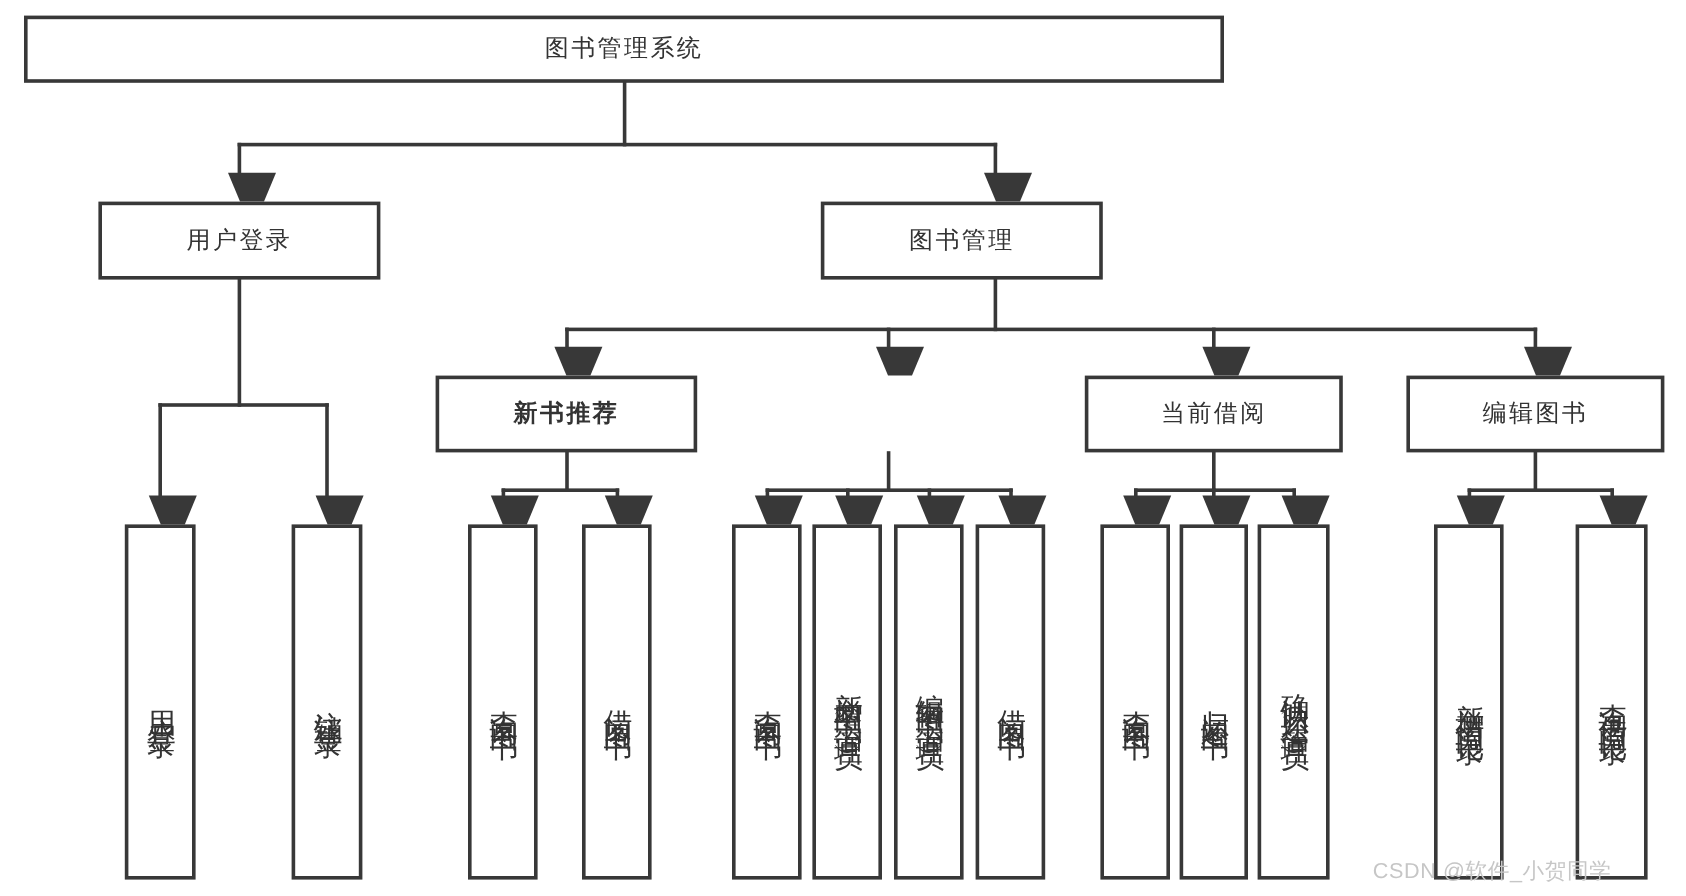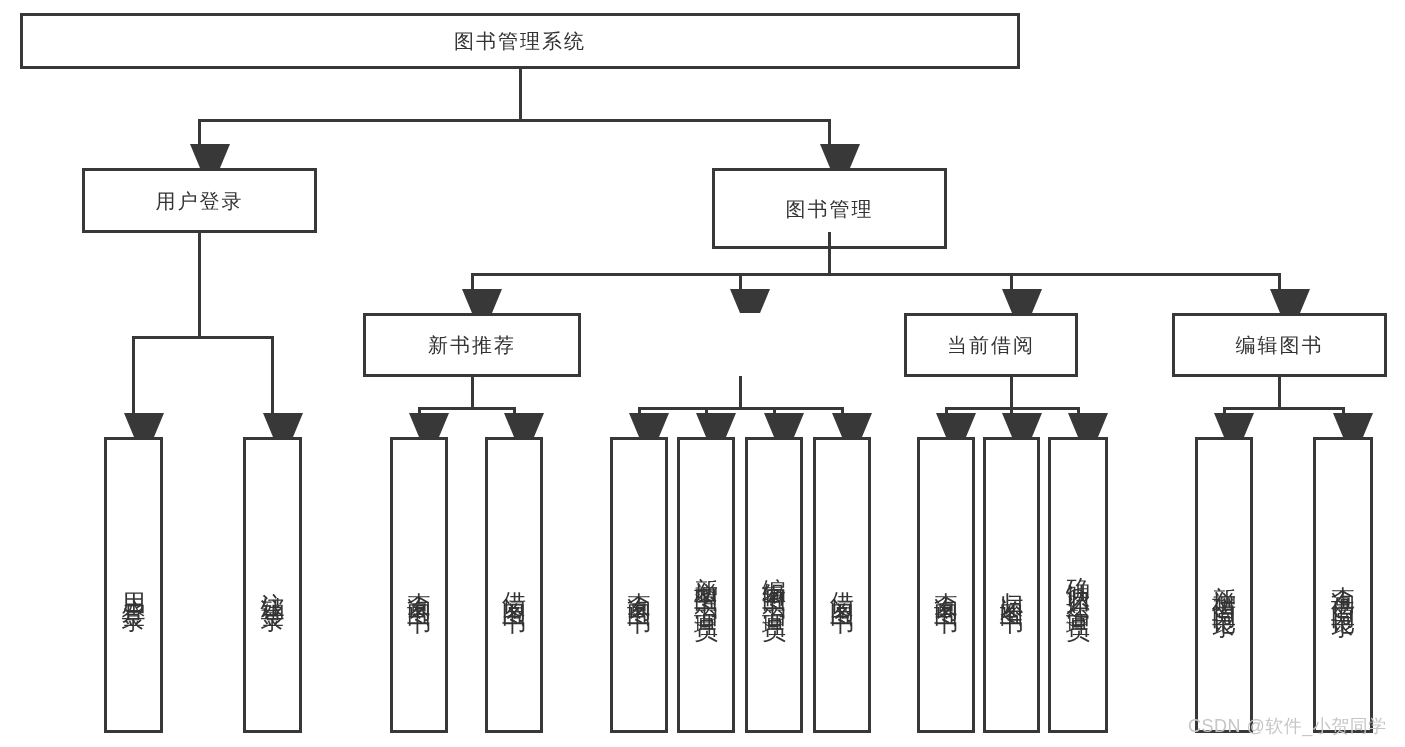--- a/index.html
+++ b/index.html
@@ -52,34 +52,34 @@
     color:var(--wm);
     white-space:nowrap;
     z-index:20;
     letter-spacing:0.5px;
   }
 </style>
 </head>
 <body>
 
 <div id="canvas">
-  <div class="watermark" style="left:1188px;top:714px;">CSDN @软件_小贺同学</div>
+  <div class="watermark" style="left:1144px;top:714px;">CSDN @软件_小贺同学</div>
 <div class="box" style="left: 20px; top: 13px; width: 1000px; height: 56px;">
       <span class="lbl">图书管理系统</span>
     </div>
     <div class="box" style="left: 82px; top: 168px; width: 235px; height: 65px;">
       <span class="lbl">用户登录</span>
     </div>
-    <div class="box" style="left: 712px; top: 168px; width: 235px; height: 81px;">
+    <div class="box" style="left: 684px; top: 168px; width: 235px; height: 65px;">
       <span class="lbl">图书管理</span>
     </div>
-    <div class="box" style="left: 363px; top: 313px; width: 218px; height: 64px;">
+    <div class="box" style="left: 363px; top: 313px; width: 218px; height: 64px; font-weight: bold;">
       <span class="lbl">新书推荐</span>
     </div>
-    <div class="box" style="left: 904px; top: 313px; width: 174px; height: 64px;">
+    <div class="box" style="left: 904px; top: 313px; width: 215px; height: 64px;">
       <span class="lbl">当前借阅</span>
     </div>
     <div class="box" style="left: 1172px; top: 313px; width: 215px; height: 64px;">
       <span class="lbl">编辑图书</span>
     </div>
     <div class="box vbox" style="left: 104px; top: 437px; width: 59px; height: 296px;">
       <span class="lbl">用户登录</span>
     </div>
     <div class="box vbox" style="left: 243px; top: 437px; width: 59px; height: 296px;">
       <span class="lbl">注销登录</span>

